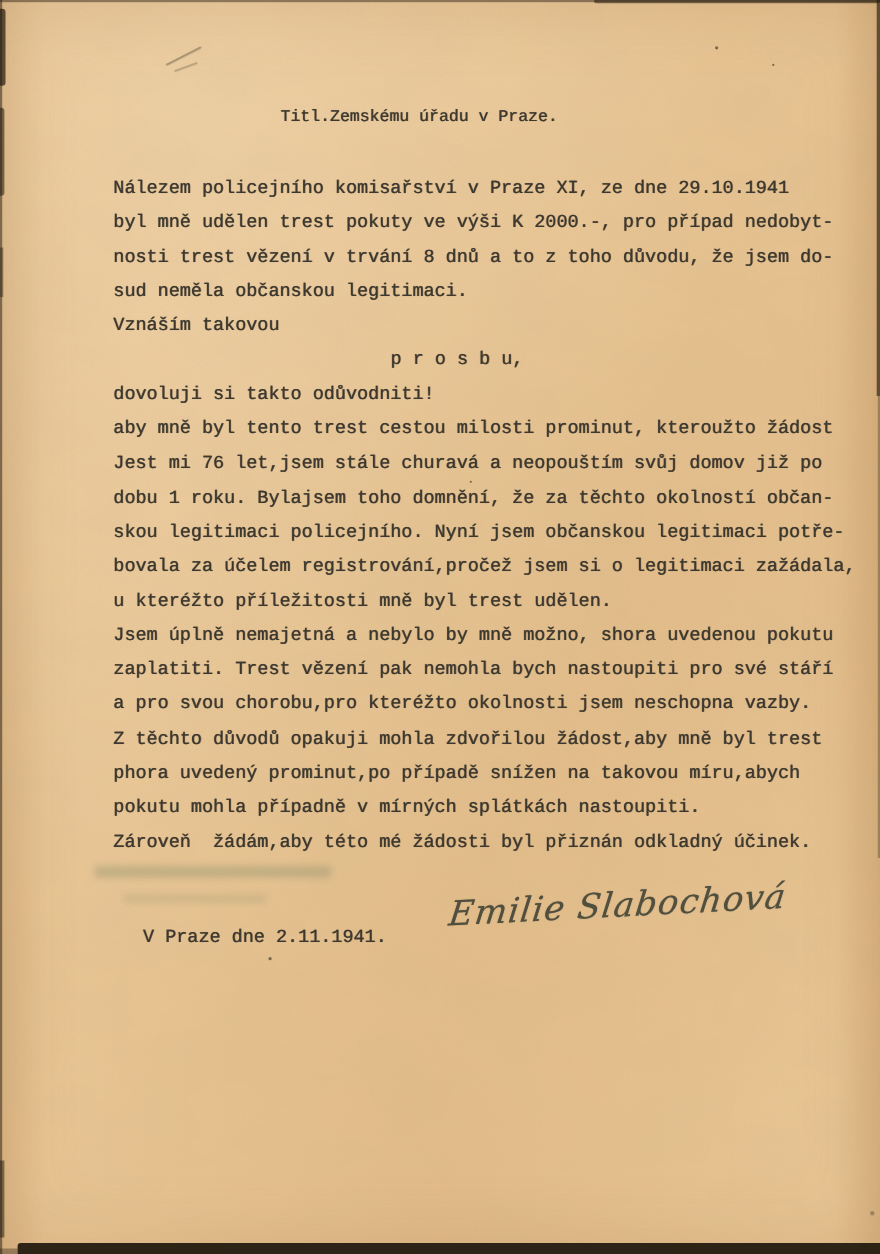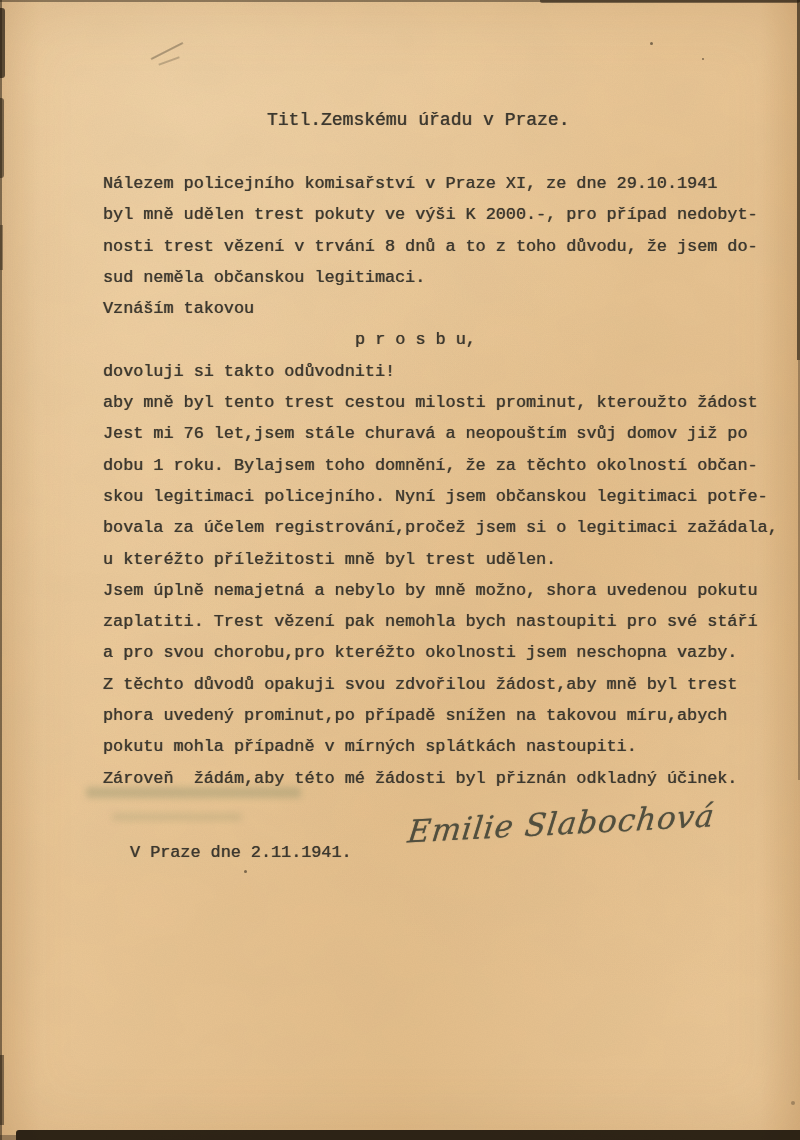--- a/index.html
+++ b/index.html
@@ -14,25 +14,25 @@
       radial-gradient(ellipse at 80% 45%, rgba(200,150,85,0.14),  rgba(200,150,85,0) 55%),
       radial-gradient(ellipse at 50% 98%, rgba(205,158,95,0.22),  rgba(205,158,95,0) 60%),
       linear-gradient(90deg, rgba(175,125,70,0.18) 0%, rgba(0,0,0,0) 5%, rgba(0,0,0,0) 95%, rgba(170,120,65,0.20) 100%);
     box-shadow: inset 0 0 70px rgba(150,100,50,0.22);
     font-family: "Liberation Mono", "DejaVu Sans Mono", monospace;
   }
   .texture { position: absolute; inset: 0; pointer-events: none; }
 
   .title {
     position: absolute; left: 255px; top: 98px;
-    margin: 12px; font-size: 18px; font-weight: normal;
+    margin: 0; font-size: 15px; font-weight: normal;
     color: var(--ink, #3c382f); white-space: pre;
     text-shadow: 0.5px 0 0 rgba(58,52,42,0.55), -0.4px 0 0 rgba(58,52,42,0.30), 0 0 1px rgba(58,52,42,0.25);
   }
-  .body-block { position: absolute; left: 103px; top: 168px; width: 694px; }
+  .body-block { position: absolute; left: 103px; top: 156px; width: 694px; }
   .line {
     height: 31.3px; line-height: 31.3px;
     font-size: 16.8px; color: var(--ink, #3c382f); white-space: pre;
     text-shadow: 0.5px 0 0 rgba(58,52,42,0.55), -0.4px 0 0 rgba(58,52,42,0.30), 0 0 1px rgba(58,52,42,0.25);
   }
   .line.indent-center { padding-left: 252px; }
 
   .dateline {
     position: absolute; left: 130px; top: 843px;
     font-size: 16.8px; color: var(--ink, #3c382f); white-space: pre;
@@ -110,21 +110,21 @@
     <div class="line">dovoluji si takto odůvodniti!</div>
     <div class="line">aby mně byl tento trest cestou milosti prominut, kteroužto žádost</div>
     <div class="line">Jest mi 76 let,jsem stále churavá a neopouštím svůj domov již po</div>
     <div class="line">dobu 1 roku. Bylajsem toho domnění, že za těchto okolností občan-</div>
     <div class="line">skou legitimaci policejního. Nyní jsem občanskou legitimaci potře-</div>
     <div class="line">bovala za účelem registrování,pročež jsem si o legitimaci zažádala,</div>
     <div class="line">u kteréžto příležitosti mně byl trest udělen.</div>
     <div class="line">Jsem úplně nemajetná a nebylo by mně možno, shora uvedenou pokutu</div>
     <div class="line">zaplatiti. Trest vězení pak nemohla bych nastoupiti pro své stáří</div>
     <div class="line">a pro svou chorobu,pro kteréžto okolnosti jsem neschopna vazby.</div>
-    <div class="line">Z těchto důvodů opakuji svou zdvořilou žádost,aby mně byl trest</div>
+    <div class="line">Z těchto důvodů opakuji mohla zdvořilou žádost,aby mně byl trest</div>
     <div class="line">phora uvedený prominut,po případě snížen na takovou míru,abych</div>
     <div class="line">pokutu mohla případně v mírných splátkách nastoupiti.</div>
     <div class="line">Zároveň  žádám,aby této mé žádosti byl přiznán odkladný účinek.</div>
   </div>
 
   <div class="ghost g1"></div>
   <div class="ghost g2"></div>
 
   <div class="dateline">V Praze dne 2.11.1941.</div>
   <div class="signature">Emilie Slabochová</div>

